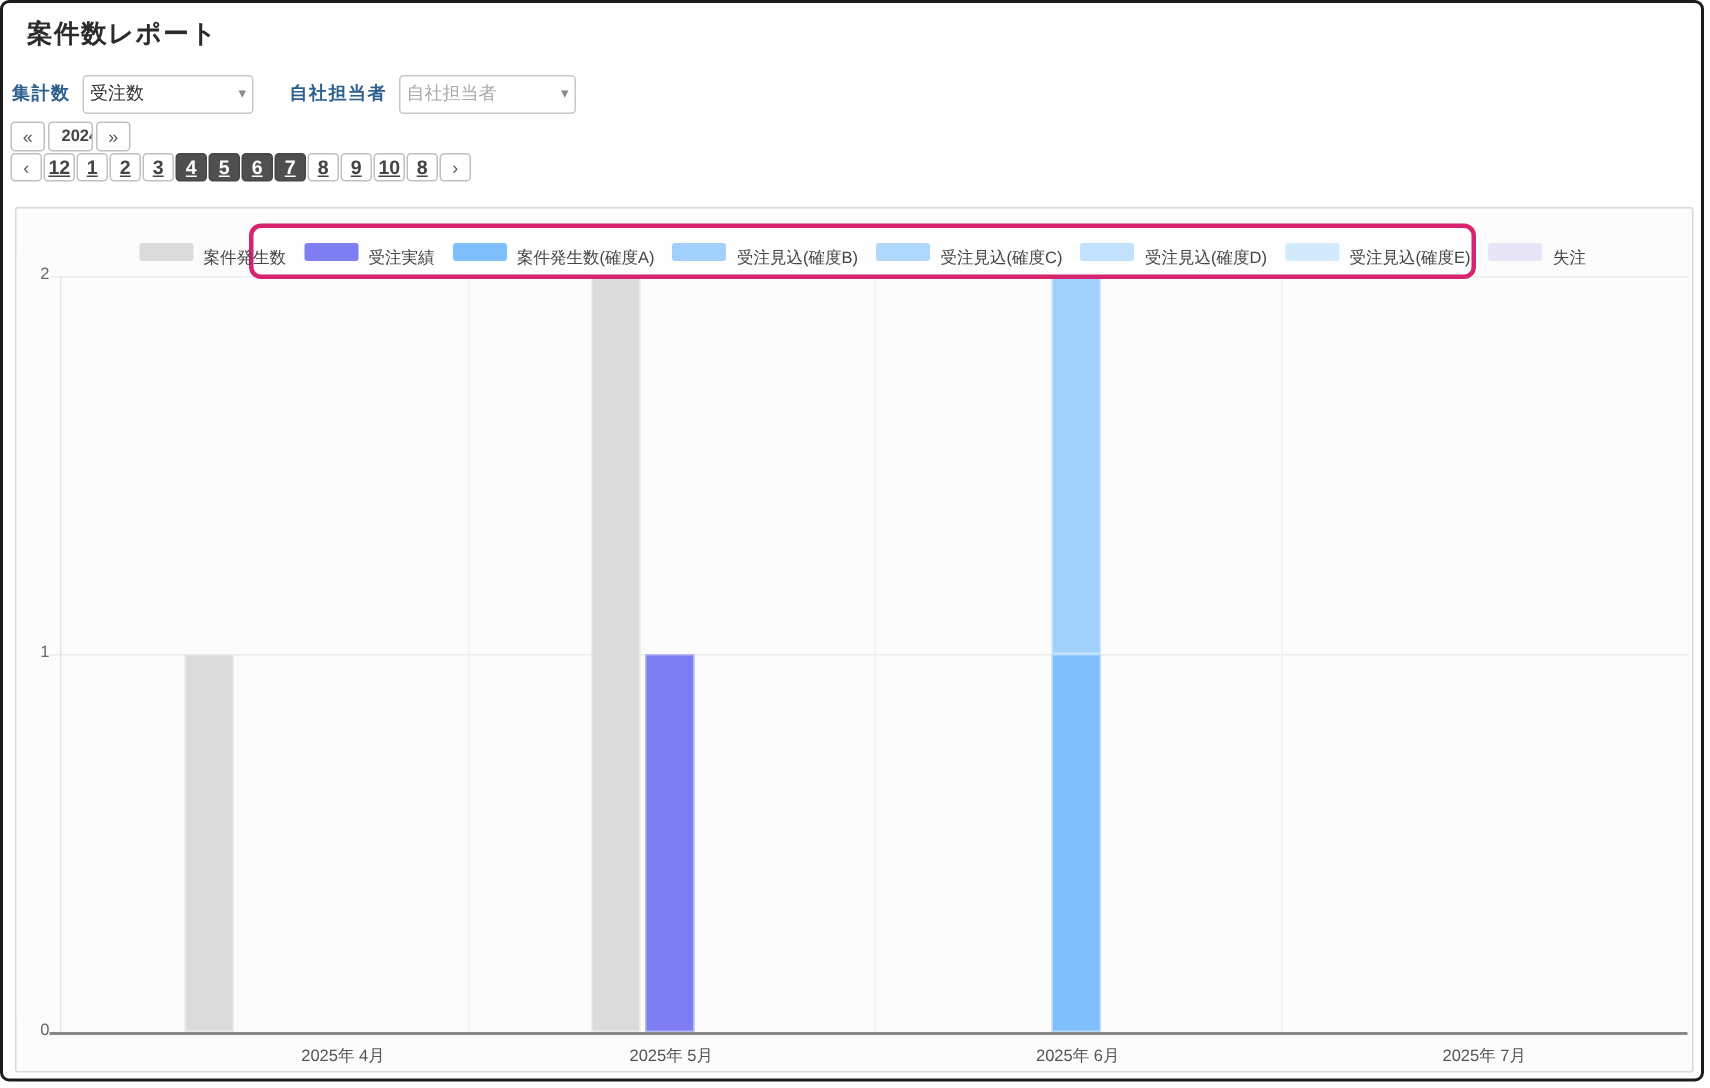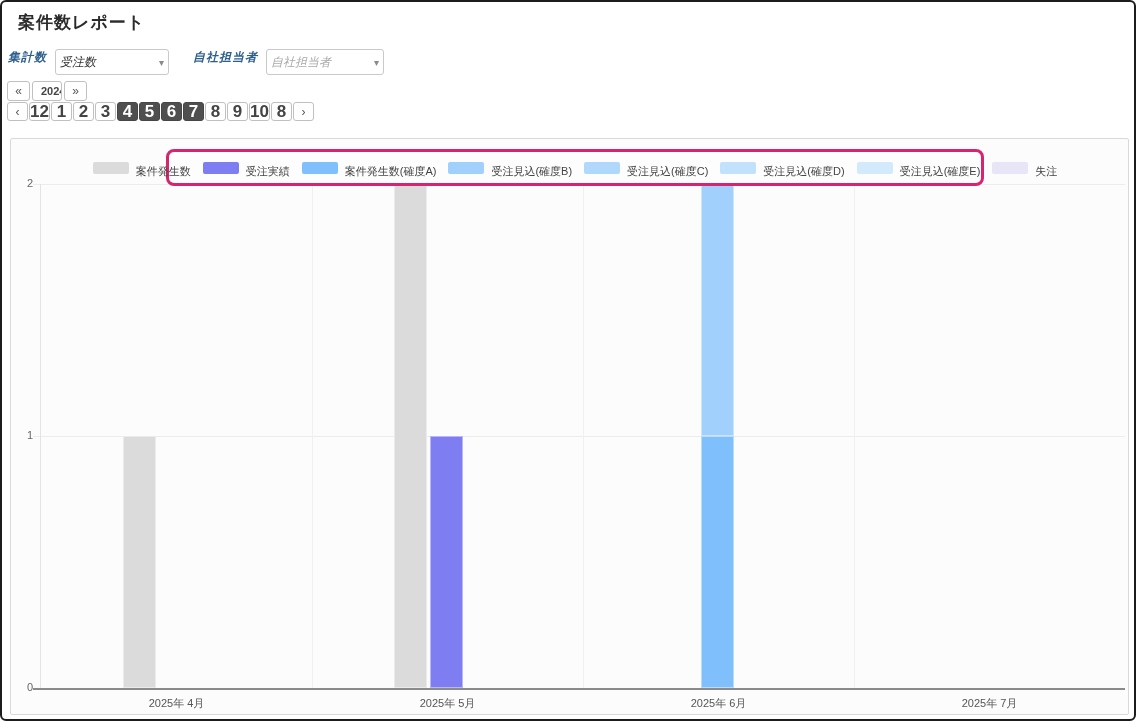--- a/index.html
+++ b/index.html
@@ -1,36 +1,36 @@
 <!DOCTYPE html>
 <html><head>
 <meta charset="utf-8">
 <style>
   html,body{margin:0;padding:0;background:#fff;}
   body{width:1140px;height:725px;font-family:"Liberation Sans","DejaVu Sans",sans-serif;}
   .window{position:relative;width:1136px;height:721px;border:2px solid #1c1c1c;border-radius:6px;background:#fff;overflow:hidden;box-sizing:border-box;}
 
   .page-title{position:absolute;left:16px;top:9px;font-size:17px;font-weight:700;color:#2b2b2b;letter-spacing:1px;text-align:center;}
 
-  .filter-row{position:absolute;left:6px;top:47px;height:27px;display:flex;font-style:italic;}
+  .filter-row{position:absolute;left:6px;top:47px;height:27px;display:flex;align-items:center;}
   .flabel{font-size:12px;font-weight:700;color:#2d5f8e;margin-right:8px;letter-spacing:1px;}
   .select{height:26px;background:#fff;border:1px solid #c9c9c9;border-radius:3px;display:flex;align-items:center;justify-content:space-between;padding:0 4px;box-sizing:border-box;cursor:pointer;}
   .select.agg{width:114px;margin-right:24px;}
   .select.owner{width:118px;}
   .sel-value{font-size:12px;color:#333;}
   .sel-value.placeholder{color:#a9a9a9;}
   .caret{font-size:10px;color:#8a8a8a;margin-left:6px;}
 
   .year-nav{position:absolute;left:5px;top:79px;display:flex;gap:2px;}
   .month-nav{position:absolute;left:5px;top:100px;display:flex;gap:1px;}
   .nav-btn{height:20px;font-size:12px;font-weight:700;color:#444;background:#fff;border:1px solid #c0c0c0;border-radius:3px;display:flex;align-items:center;justify-content:center;box-sizing:border-box;cursor:pointer;padding:0;font-family:inherit;}
   .btn-arrow{width:23px;font-size:12px;font-weight:400;color:#555;}
   .btn-prev-year{width:30px;overflow:hidden;justify-content:flex-start;padding-left:8px;font-size:11px;}
   .btn-cur-year{width:237px;font-size:11.5px;}
-  .month-btn{width:21px;height:19px;font-size:17px;}
+  .month-btn{width:21px;height:19px;font-size:13px;text-decoration:underline;}
   .month-btn.selected{background:#4f4f4f;border-color:#464646;color:#fff;}
   .month-arrow{width:21px;height:19px;font-weight:400;color:#555;}
 
   .panel{position:absolute;left:8px;top:136px;width:1119px;height:577px;border:1px solid #d9d9d9;border-radius:2px;background:#fcfcfc;box-sizing:border-box;}
 
   .legend-box{position:absolute;left:155px;top:10px;width:818px;height:37px;border:3px solid #d6256e;border-radius:8px;background:#fdfdfd;display:flex;align-items:center;justify-content:center;z-index:6;box-sizing:border-box;}
   .legend-item{display:flex;align-items:center;margin:0 6px;}
   .legend-swatch{width:36px;height:12px;border-radius:2px;margin-right:7px;}
   .legend-label{font-size:11px;color:#444;white-space:nowrap;margin-top:8px;}
 
@@ -89,21 +89,21 @@
 
   <div class="panel">
     <div id="plot">
         <div class="xaxis" style="left: 22px; top: 549px; width: 1092px;"></div>
         <div class="ytick" style="left: 4px; top: 542px;">0</div>
         <div class="hgrid" style="left: 22px; top: 297px; width: 1092px;"></div>
         <div class="ytick" style="left: 4px; top: 290px;">1</div>
         <div class="hgrid" style="left: 22px; top: 45px; width: 1092px;"></div>
         <div class="ytick" style="left: 4px; top: 38px;">2</div>
         <div class="yaxis" style="left: 29px; top: 45px; height: 504px;"></div>
-        <div class="xtick" style="left: 85.5px; top: 557px;">2025年 4月</div>
+        <div class="xtick" style="left: 85.5px; top: 557px; text-align: right;">2025年 4月</div>
         <div class="bar" style="left: 112px; top: 297px; width: 33px; height: 252px; background: rgb(219, 219, 219);"></div>
         <div class="vgrid" style="left: 301px; top: 45px; height: 504px;"></div>
         <div class="xtick" style="left: 356.5px; top: 557px;">2025年 5月</div>
         <div class="bar" style="left: 383px; top: 45px; width: 33px; height: 504px; background: rgb(219, 219, 219);"></div>
         <div class="bar" style="left: 419px; top: 297px; width: 33px; height: 252px; background: rgb(126, 126, 242);"></div>
         <div class="vgrid" style="left: 572px; top: 45px; height: 504px;"></div>
         <div class="xtick" style="left: 627.5px; top: 557px;">2025年 6月</div>
         <div class="bar" style="left: 690px; top: 297px; width: 33px; height: 252px; background: rgb(127, 192, 252);"></div>
         <div class="bar" style="left: 690px; top: 45px; width: 33px; height: 252px; background: rgb(160, 208, 251);"></div>
         <div class="vgrid" style="left: 843px; top: 45px; height: 504px;"></div>

